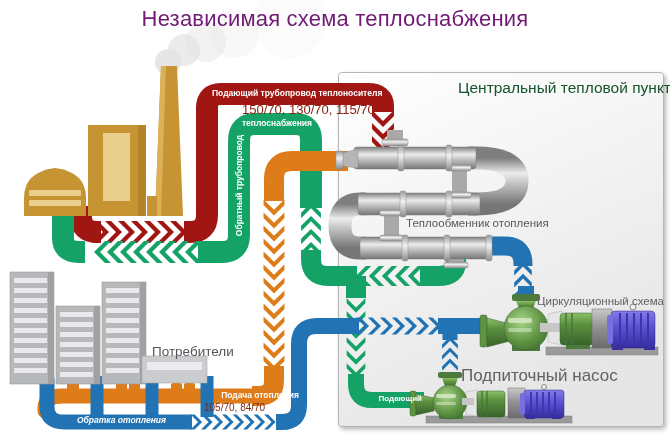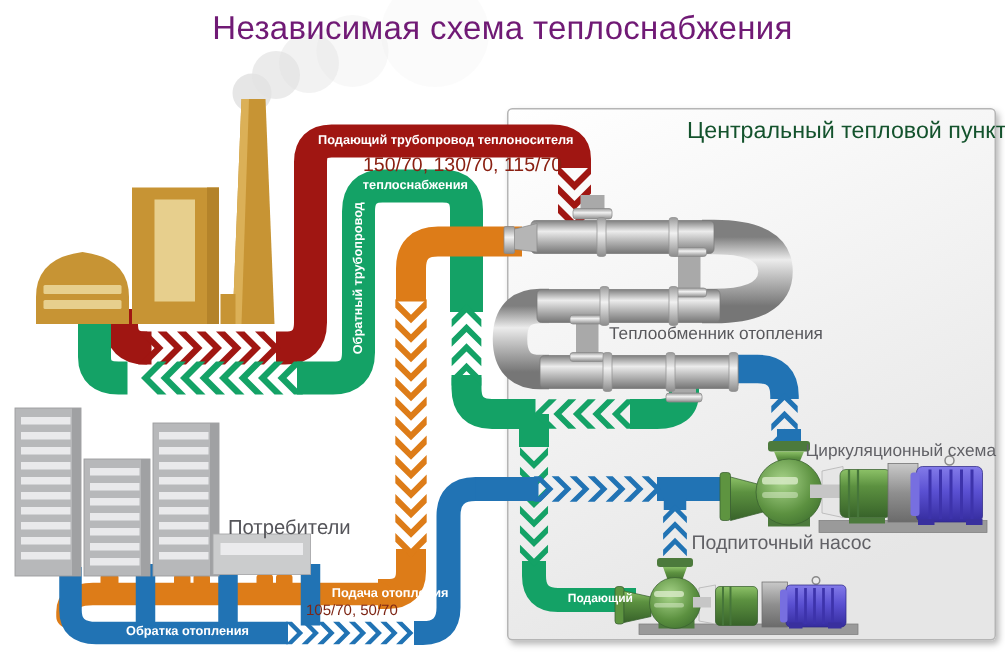--- a/index.html
+++ b/index.html
@@ -13,31 +13,31 @@
   .pipe-text{color:#fff;font-weight:bold;}
   .title{
     left:0;top:7px;width:670px;text-align:center;
     font-size:22px;color:#701a75;letter-spacing:.2px;
   }
   .ctp-header{left:458px;top:80px;width:192px;text-align:right;font-size:15.5px;color:#14532d;}
   .tec-label{left:73px;top:106px;font-size:13.5px;}
   .consumers-label{left:152px;top:333px;font-size:13.5px;margin-top:12px;}
   .hx-label{left:406px;top:217px;font-size:11.5px;color:#58585c;}
   .circ-label{left:537px;top:295px;font-size:11.5px;color:#616166;}
-  .makeup-label{left:461px;top:355px;font-size:13px;color:#616166;}
+  .makeup-label{left:461px;top:367px;font-size:17px;color:#616166;}
   .red-top-label{left:212px;top:89px;width:168px;font-size:8.5px;}
   .red-temps{left:242px;top:103px;font-size:13px;color:#8a2012;}
   .green-vert-label{
     left:184px;top:181px;width:110px;font-size:8.5px;text-align:center;
     transform:rotate(-90deg);transform-origin:center;
   }
   .green-horiz-label{left:240px;top:118.5px;width:72px;font-size:8.5px;}
   .supply-label{left:179px;top:391px;width:88px;font-size:8.5px;margin-left:32px;}
   .supply-temps{left:204px;top:403px;font-size:10px;color:#7e2615;}
-  .return-label{left:76px;top:416px;width:90px;font-size:8.5px;}
+  .return-label{left:76px;top:416px;width:90px;font-size:8.5px;font-style:italic;}
   .podpitka-label{left:374px;top:395px;width:48px;font-size:8px;}
 </style>
 </head>
 <body>
 
 <div class="stage">
 
 <svg width="670" height="436" viewBox="0 0 670 436">
   <defs>
     <linearGradient id="tubeV" x1="0" y1="0" x2="0" y2="1">
@@ -350,17 +350,17 @@
 <div class="lbl ctp-header">Центральный тепловой пункт</div>
 <div class="lbl consumers-label">Потребители</div>
 <div class="lbl hx-label">Теплообменник отопления</div>
 <div class="lbl circ-label">Циркуляционный схема</div>
 <div class="lbl makeup-label">Подпиточный насос</div>
 <div class="lbl pipe-text red-top-label center">Подающий трубопровод теплоносителя</div>
 <div class="lbl red-temps">150/70, 130/70, 115/70</div>
 <div class="lbl pipe-text green-vert-label">Обратный трубопровод</div>
 <div class="lbl pipe-text green-horiz-label center">теплоснабжения</div>
 <div class="lbl pipe-text supply-label center">Подача отопления</div>
-<div class="lbl supply-temps">105/70, 50/70</div>
+<div class="lbl supply-temps">105/70, 84/70</div>
 <div class="lbl pipe-text return-label center">Обратка отопления</div>
 <div class="lbl pipe-text podpitka-label center">Подающий</div>
 
 </div>
 
 </body></html>

